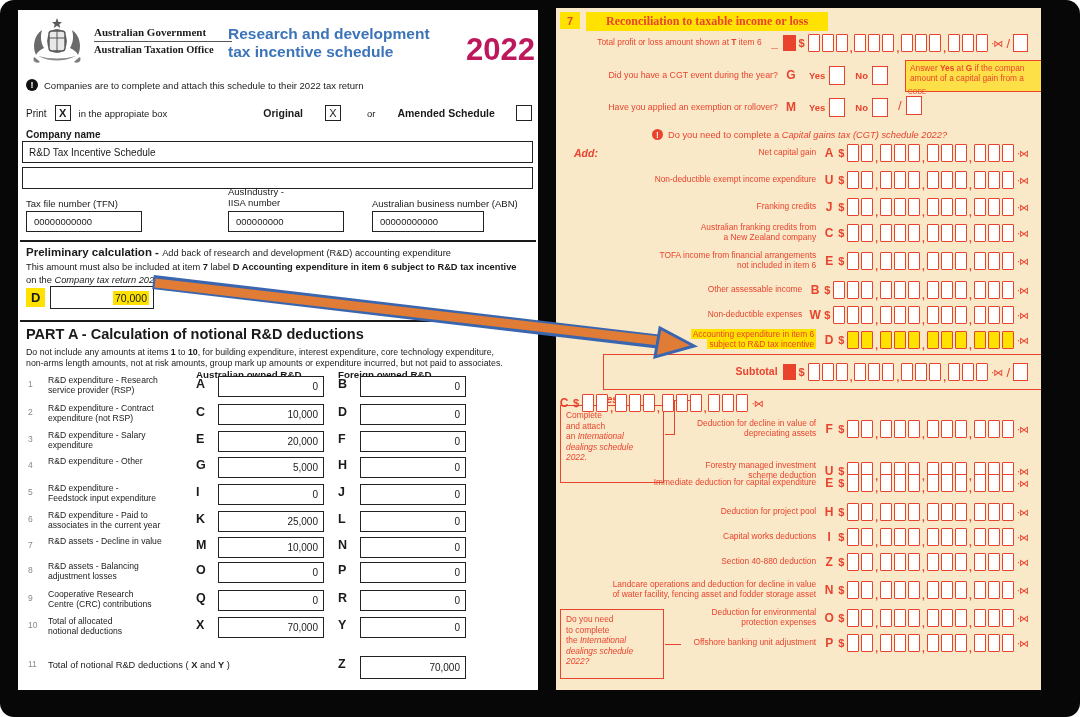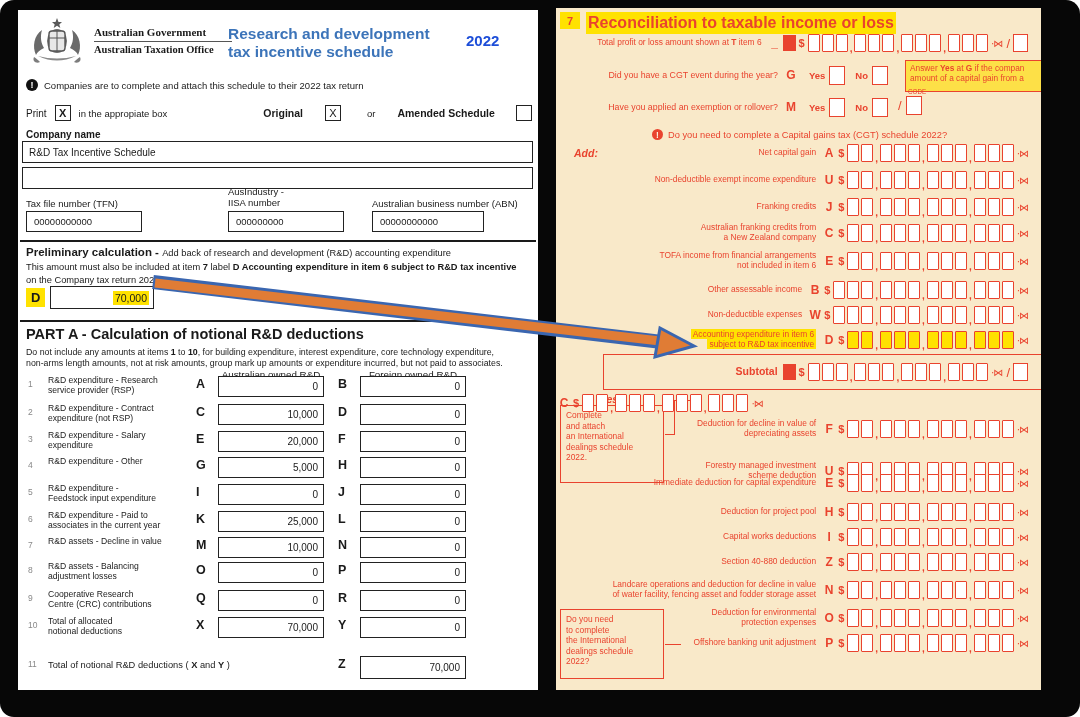--- a/index.html
+++ b/index.html
@@ -4,55 +4,55 @@
 <style>
   html,body{margin:0;padding:0;background:#ffffff;}
   .frame{position:relative;width:1080px;height:717px;background:#070707;border-radius:14px;overflow:hidden;
          font-family:"Liberation Sans",sans-serif;}
   
   .panel-left{position:absolute;left:18px;top:10px;width:520px;height:680px;background:#ffffff;overflow:hidden;color:#1a1a1a;}
   .gov-text{position:absolute;left:76px;top:16px;width:138px;font-family:"Liberation Serif",serif;}
   .gov-line1{font-weight:bold;font-size:11px;border-bottom:1px solid #555;padding-bottom:3px;margin-bottom:2px;}
   .gov-line2{font-weight:bold;font-size:10.5px;}
   .main-title{position:absolute;left:210px;top:15px;color:#3c74b9;font-weight:bold;font-size:15.5px;line-height:18px;}
-  .year{position:absolute;left:448px;top:22px;color:#1d4ed8;font-weight:bold;font-size:15px;text-align:right;}
+  .year{position:absolute;left:448px;top:22px;color:#be185d;font-weight:bold;font-size:31px;text-align:right;}
   .info-row{position:absolute;left:8px;top:69px;display:flex;align-items:center;font-size:9.5px;}
   .info-icon{width:12px;height:12px;border-radius:50%;background:#111;color:#fff;font-weight:bold;font-size:9px;
              display:inline-flex;align-items:center;justify-content:center;margin-right:6px;flex:0 0 auto;}
   .print-row{position:absolute;left:8px;top:95px;width:506px;display:flex;align-items:center;font-size:9.5px;}
   .cb{width:16px;height:16px;border:1.5px solid #222;background:#fff;display:inline-flex;align-items:center;justify-content:center;
       font-weight:bold;font-size:11px;box-sizing:border-box;}
   .b{font-weight:bold;}
-  .i{margin-top:19px;}
+  .i{font-style:italic;margin-top:19px;}
   .section-label{font-weight:bold;font-size:10px;}
   .cbox{position:absolute;left:4px;width:511px;height:22px;border:1.5px solid #222;box-sizing:border-box;background:#fff;
         font-size:10px;display:flex;align-items:center;padding-left:6px;}
   .idlabel{position:absolute;font-size:9.5px;line-height:11px;}
   .idbox{position:absolute;height:21px;border:1.5px solid #222;box-sizing:border-box;background:#fff;font-size:9.5px;
          display:flex;align-items:center;padding-left:7px;}
   .hline{position:absolute;left:2px;right:2px;height:2px;background:#1a1a1a;}
   .ptext{position:absolute;left:8px;font-size:9.3px;}
   .d-letter{position:absolute;left:8px;top:278px;background:#ffe200;font-weight:bold;font-size:13px;padding:2px 5px;}
   .d-box{position:absolute;left:32px;top:276px;width:104px;height:23px;border:1.5px solid #222;box-sizing:border-box;
          display:flex;align-items:center;justify-content:flex-end;padding-right:4px;font-size:10.5px;}
   .d-box span{background:#ffe200;padding:1px 2px;}
   .parta-title{position:absolute;left:8px;top:316px;font-weight:bold;font-size:14.5px;}
   .intro{position:absolute;left:8px;font-size:8.8px;}
-  .colhdr{position:absolute;top:359px;width:150px;text-align:center;font-weight:normal;font-size:9.8px;}
+  .colhdr{position:absolute;top:359px;width:150px;font-weight:bold;font-size:9.8px;}
   .parow{position:absolute;left:0;width:100%;height:22px;}
   .parow .num{position:absolute;left:10px;top:3px;font-size:8.5px;color:#888;}
   .parow .plabel{position:absolute;left:30px;top:0;width:152px;font-size:8.6px;line-height:9.8px;}
   .pletter{position:absolute;top:1px;font-weight:bold;font-size:12.5px;}
   .vbox{position:absolute;top:0;width:106px;height:21px;border:1.5px solid #222;box-sizing:border-box;background:#fff;
         display:flex;align-items:center;justify-content:flex-end;padding-right:5px;font-size:10px;}
   
   .panel-right{position:absolute;left:556px;top:8px;width:485px;height:682px;background:#f9e9c9;overflow:hidden;color:#e9432e;}
   .item-no{position:absolute;left:4px;top:4px;width:20px;height:17px;background:#ffe200;font-weight:bold;font-size:11px;
            display:flex;align-items:center;justify-content:center;}
-  .r-heading{position:absolute;left:30px;top:4px;background:#ffe200;font-weight:bold;font-size:16px;padding:2px 2px;}
+  .r-heading{position:absolute;left:30px;top:4px;background:#ffe200;font-weight:bold;font-size:12px;padding:2px 20px;font-family:Liberation Serif, serif;}
   .mrow{position:absolute;left:0;width:100%;height:22px;display:flex;align-items:center;box-sizing:border-box;padding-right:13px;}
   .mlabel{flex:1;text-align:right;font-size:8.4px;line-height:9.6px;padding-right:5px;}
   .hl .mlabel .ll{background:#ffe200;padding:0 2px;}
   .mletter{font-weight:bold;font-size:12px;width:16px;text-align:center;flex:0 0 auto;}
   .dollar{font-weight:bold;font-size:11px;margin:0 1px 0 1px;flex:0 0 auto;}
   .sq{width:13px;height:16px;background:#e9432e;margin-right:2px;flex:0 0 auto;}
   .dbox{width:10px;height:16px;background:#fff;border:1.5px solid #e9432e;border-radius:1px;margin-left:2px;flex:0 0 auto;}
   .hl .dbox{background:#ffe200;}
   .comma{font-weight:bold;font-size:10px;margin-left:2px;align-self:flex-end;flex:0 0 auto;}
   .suffix{font-size:10px;margin-left:3px;letter-spacing:-1px;flex:0 0 auto;}

